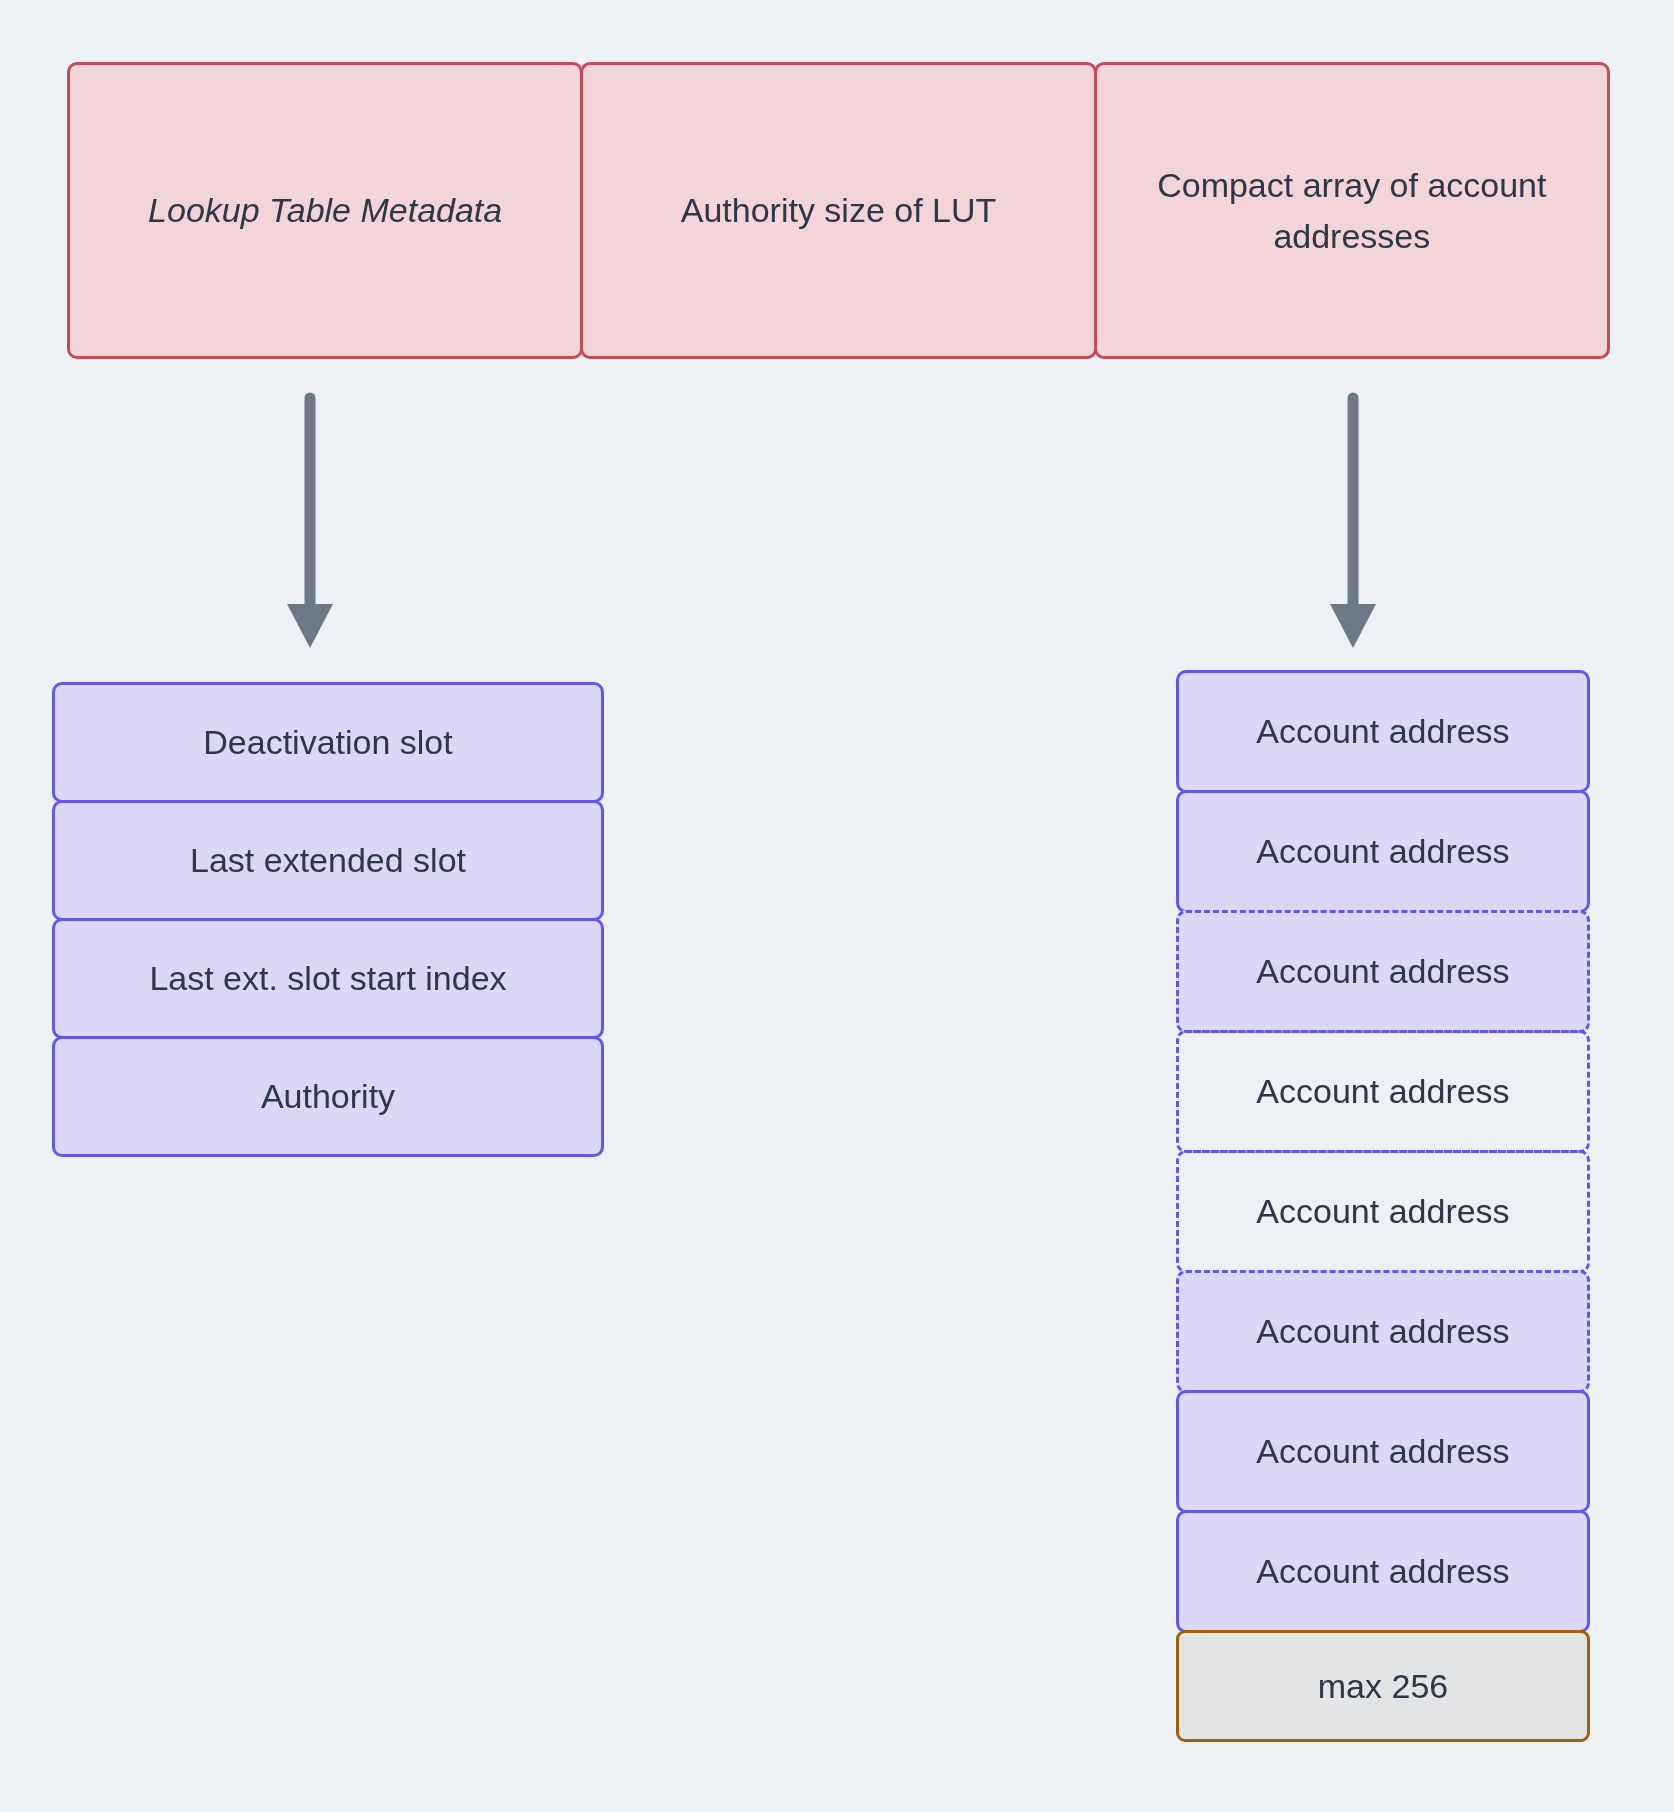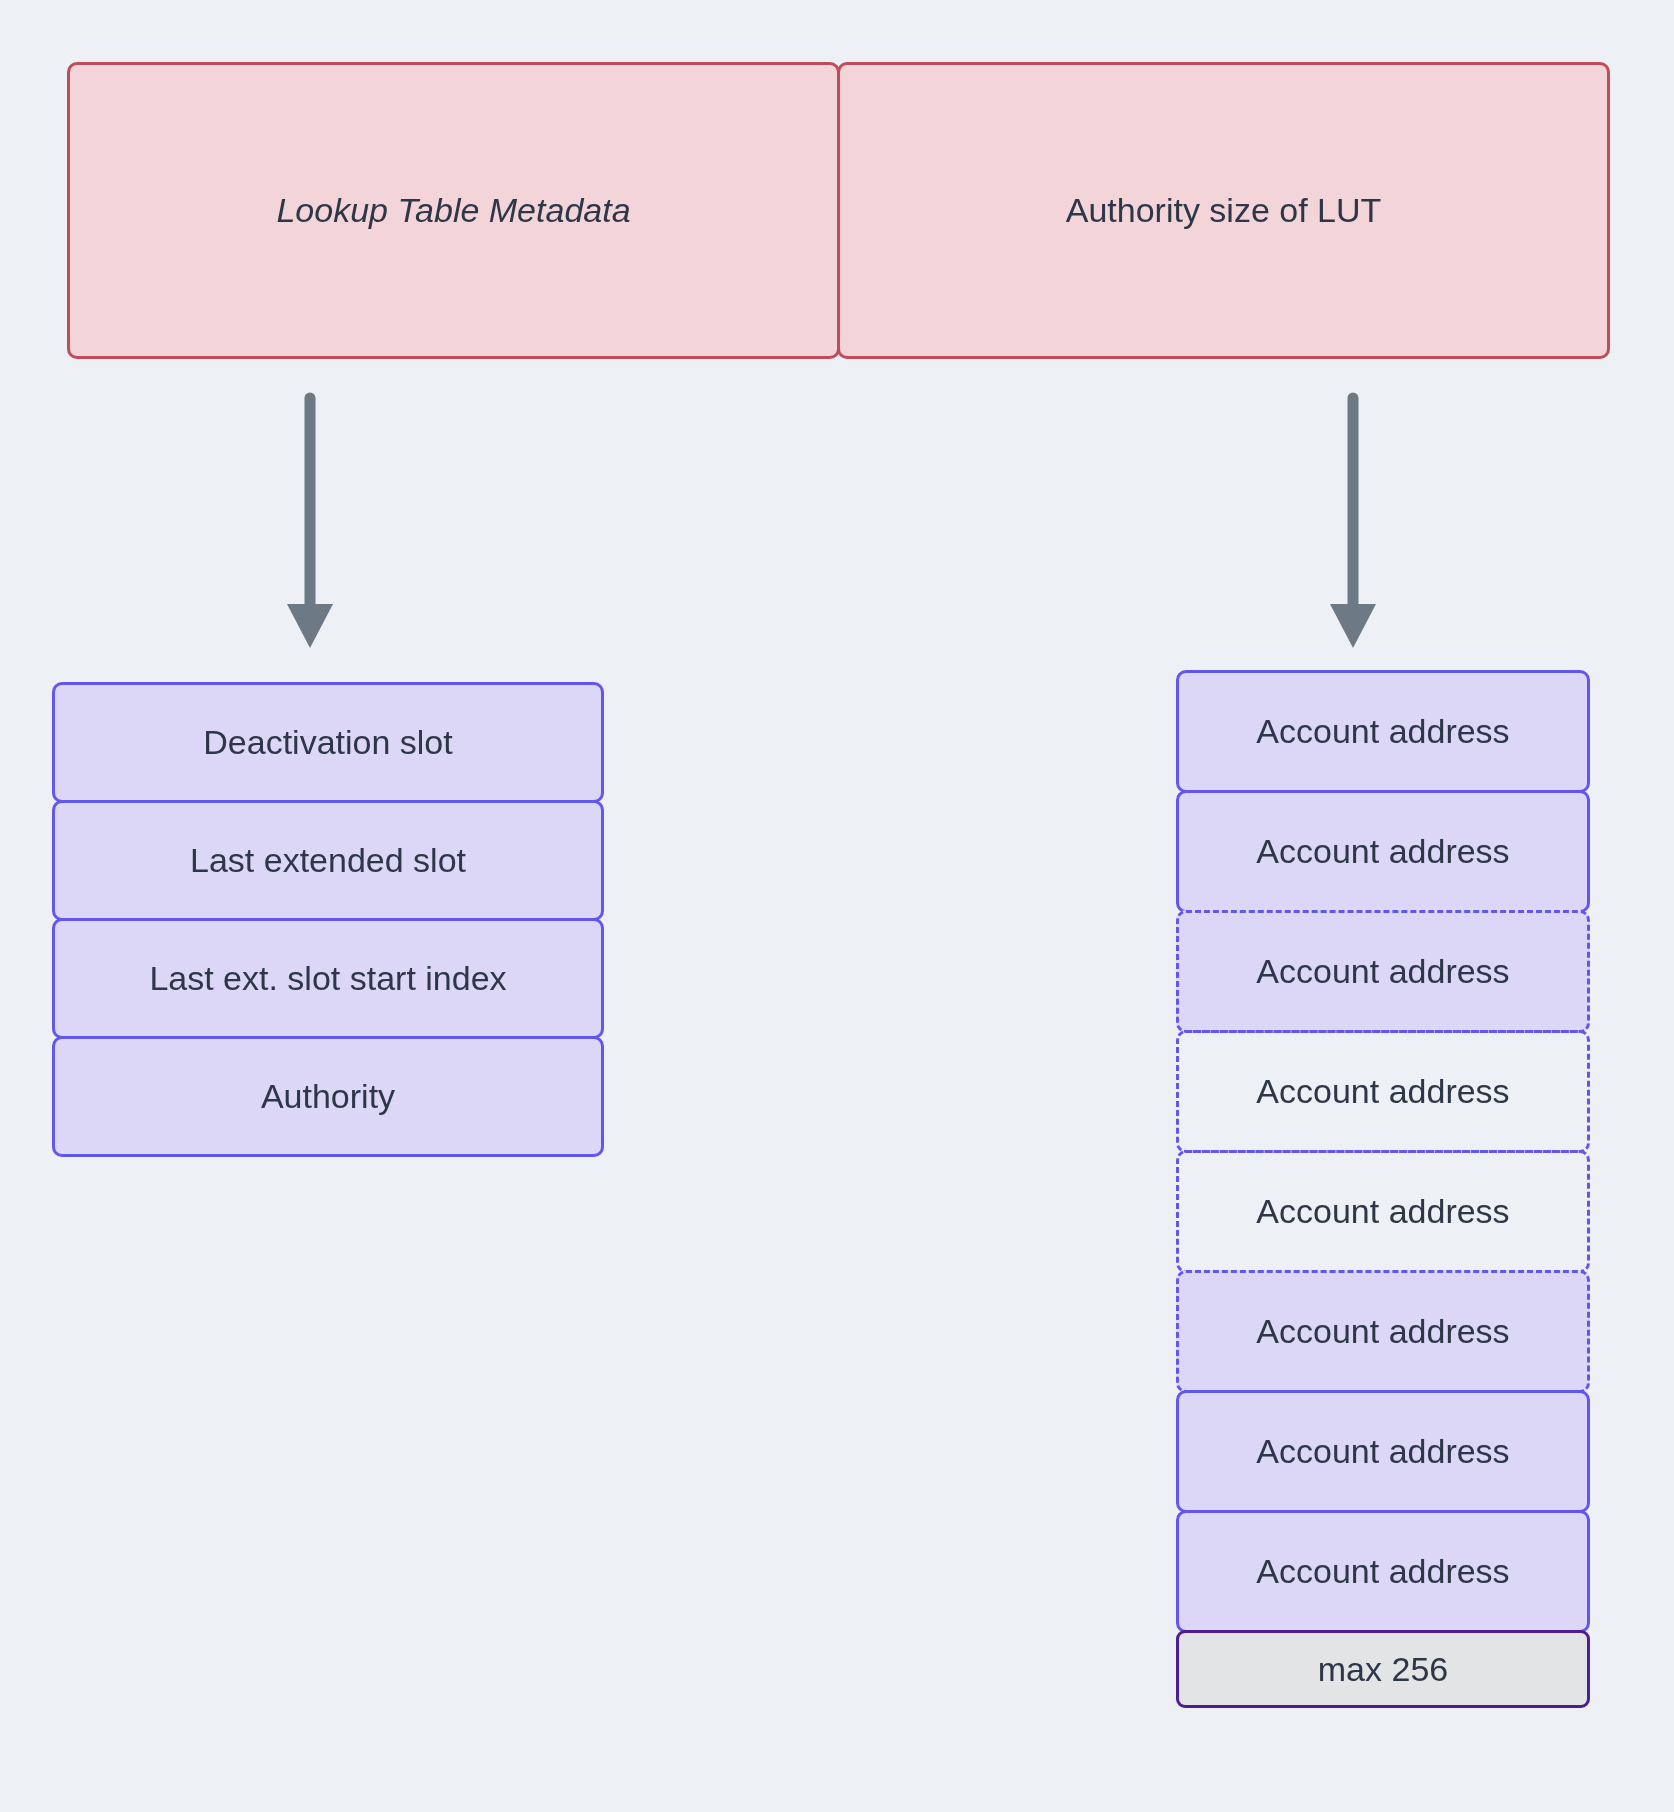--- a/index.html
+++ b/index.html
@@ -50,36 +50,39 @@
   }
   .prow:first-child { margin-top: 10px; }
   .stack-left  .prow { height: 121px; }
   .stack-right .prow { height: 123px; }
   .prow.dashed { border-style: dashed; }
   .prow.unfilled { background: transparent; }
 
   .gray-footer {
     box-sizing: border-box;
     margin-top: -3px;
-    height: 78px;
+    height: 112px;
     background: #e2e4e6;
-    border: 3px solid #4c1d95;
+    border: 3px solid #a16207;
     border-radius: 9px;
     display: flex; align-items: center; justify-content: center;
   }
 </style>
 </head>
 <body>
 
 <div class="top-row">
   <div class="pink-box">
     <span class="label">Lookup Table Metadata</span>
   </div>
   <div class="pink-box">
     <span class="label">Authority size of LUT</span>
+  </div>
+  <div class="pink-box">
+    <span class="label">Compact array of account addresses</span>
   </div>
 </div>
 
 <svg class="arrow-svg arrow-left" viewBox="0 0 64 270">
   <line x1="32" y1="10" x2="32" y2="220" stroke="#6d7a85" stroke-width="11" stroke-linecap="round"></line>
   <polygon points="9,216 55,216 32,260" fill="#6d7a85"></polygon>
 </svg>
 
 <svg class="arrow-svg arrow-right" viewBox="0 0 64 270">
   <line x1="32" y1="10" x2="32" y2="220" stroke="#6d7a85" stroke-width="11" stroke-linecap="round"></line>

